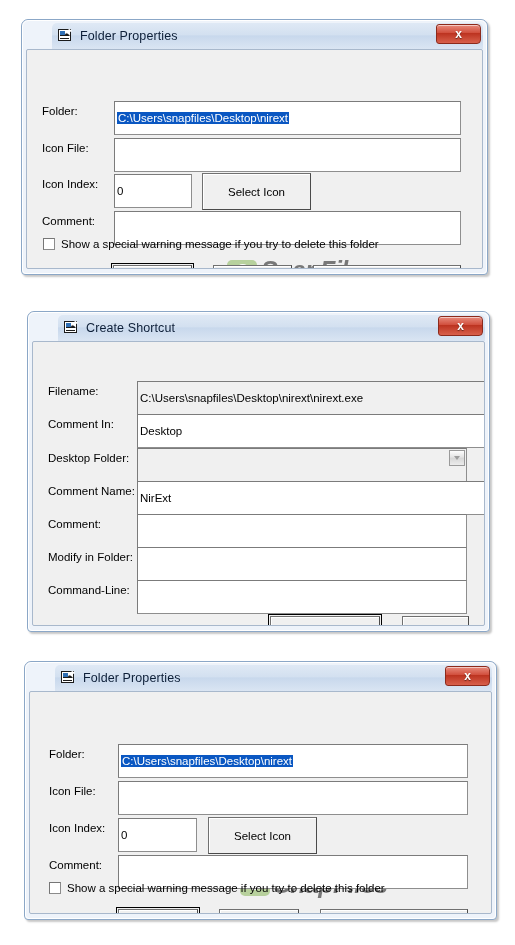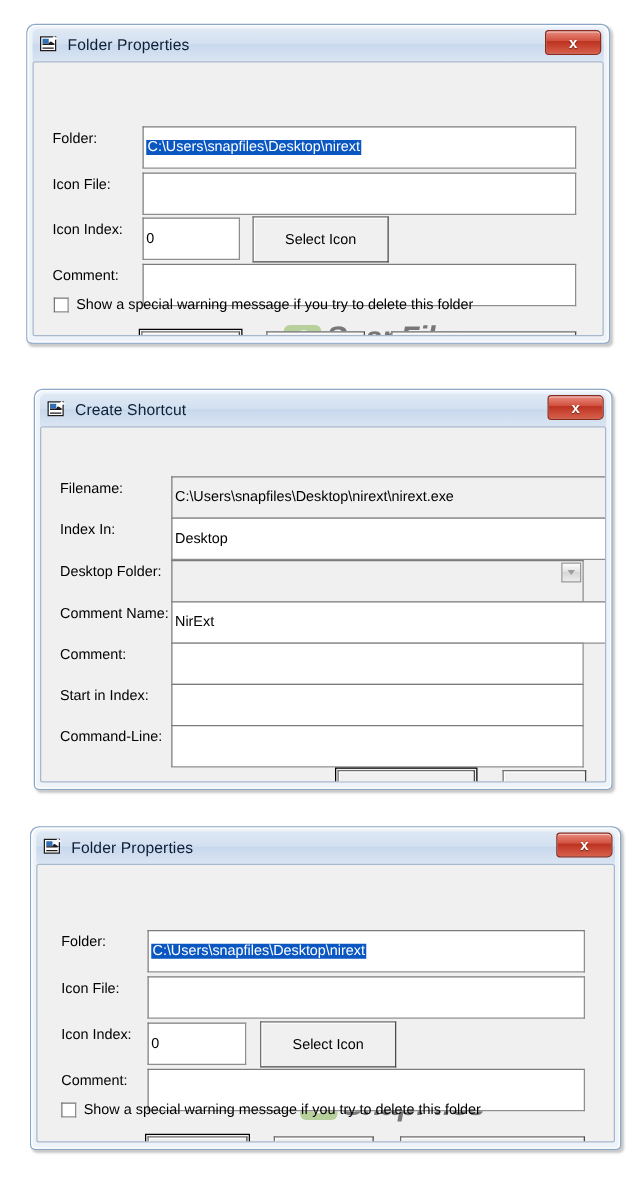--- a/index.html
+++ b/index.html
@@ -29,20 +29,21 @@
     pointer-events:none;
   }
   .titlebar {
     position: relative;
     height: 26px;
     background: linear-gradient(to bottom, #dfe9f5 0%, #d3e0f0 45%, #c8d8ec 50%, #dae5f3 100%);
     border-radius: 5px 5px 0 0;
     display: flex;
     align-items: center;
     padding-left: 6px;
+    margin-left: 26px;
   }
   .title-icon { width: 16px; height: 16px; position: relative; flex: 0 0 16px; margin-right: 6px; }
   .title-text {
     font-size: 12.5px;
     color: #0d1f38;
     letter-spacing: .1px;
     white-space: nowrap;
   }
   .close-btn {
     position: absolute;
@@ -265,21 +266,21 @@
       <div class="watermark" style="left:228px; top:235px;">
         <span class="wm-badge">S</span>
         <span class="wm-text">SnapFiles</span>
       </div>
 
       <span class="lbl row" style="left:15px; top:43px;">Filename:</span>
       <div class="field disabled" style="left:104px; top:39px; width:382px;">
         <span>C:\Users\snapfiles\Desktop\nirext\nirext.exe</span>
       </div>
 
-      <span class="lbl row" style="left:15px; top:76px;">Index In:</span>
+      <span class="lbl row" style="left:15px; top:76px;">Comment In:</span>
       <div class="field combo" style="left:104px; top:72px; width:370px;">
         <span>Desktop</span>
         <span class="arrow">
             <i></i>
           </span>
       </div>
 
       <span class="lbl row" style="left:15px; top:110px;">Desktop Folder:</span>
       <div class="field combo disabled" style="left:104px; top:106px; width:330px;">
         <span></span>
@@ -291,21 +292,21 @@
       <span class="lbl row" style="left:15px; top:143px;">Comment Name:</span>
       <div class="field" style="left:104px; top:139px; width:362px;align-items:center;">
         <span>NirExt</span>
       </div>
 
       <span class="lbl row" style="left:15px; top:176px;">Comment:</span>
       <div class="field" style="left:104px; top:172px; width:330px;">
         <span></span>
       </div>
 
-      <span class="lbl row" style="left:15px; top:209px;">Start in Index:</span>
+      <span class="lbl row" style="left:15px; top:209px;">Modify in Folder:</span>
       <div class="field" style="left:104px; top:205px; width:330px;">
         <span></span>
       </div>
 
       <span class="lbl row" style="left:15px; top:242px;">Command-Line:</span>
       <div class="field" style="left:104px; top:238px; width:330px;">
         <span></span>
       </div>
 
       <div class="btn default" style="left:237px; top:274px; width:110px;">Create Shortcut</div>

